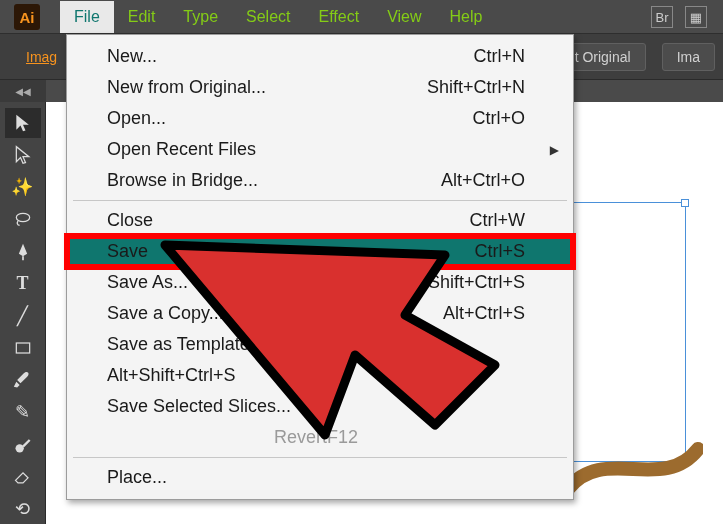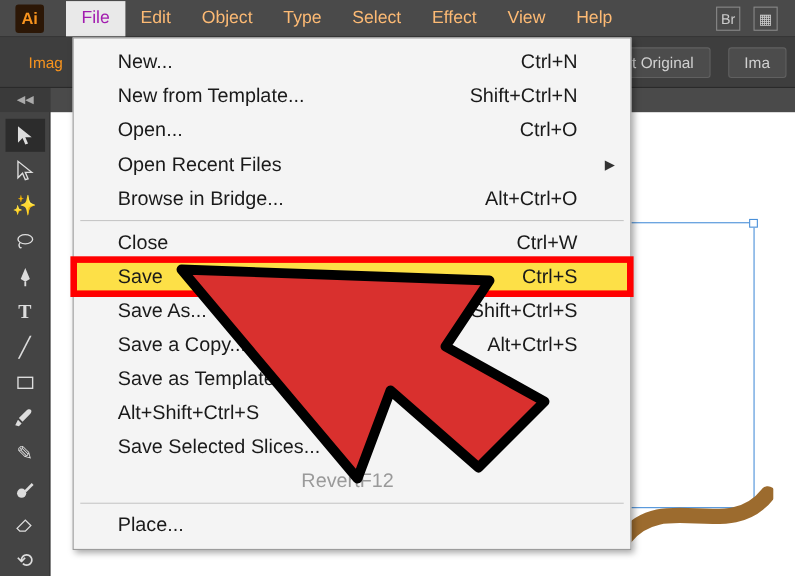--- a/index.html
+++ b/index.html
@@ -1,29 +1,29 @@
 <!DOCTYPE html>
 <html><head>
 <meta charset="utf-8">
 <style>
 * { margin: 0; padding: 0; box-sizing: border-box; font-family: "Segoe UI", Tahoma, sans-serif; }
 body { width: 723px; height: 524px; background: #4a4a4a; overflow: hidden; position: relative; }
 
 
 .menubar { height: 34px; background: #4a4a4a; display: flex; align-items: center; padding-left: 60px; border-bottom: 1px solid #2e2e2e; }
-.menubar .item { color: #fdba74; padding: 7px 14px; font-size: 16px; cursor: default; }
-.menubar .item.active { background: #e9e9e9; color: #a21caf; }
+.menubar .item { color: #84cc16; padding: 7px 14px; font-size: 16px; cursor: default; }
+.menubar .item.active { background: #e9e9e9; color: #0f766e; }
 .menubar .logo { position: absolute; left: 14px; top: 4px; width: 26px; height: 26px; background: #2c1706; display: flex; align-items: center; justify-content: center; color: #f7931e; font-weight: bold; font-size: 15px; border-radius: 3px; }
 .menubar .right-icons { position: absolute; right: 16px; top: 6px; display: flex; gap: 12px; }
 .menubar .right-icons .ico { width: 22px; height: 22px; border: 1px solid #888; display:flex; align-items:center; justify-content:center; font-size:13px; color:#ccc; }
 
 
 .control-bar { height: 46px; background: #3e3e3e; display: flex; align-items: center; padding-left: 12px; border-bottom: 1px solid #2a2a2a; }
 .control-bar .btn { background: #4c4c4c; color: #d0d0d0; border: 1px solid #606060; padding: 5px 14px; font-size: 14px; border-radius: 3px; margin-right: 8px; }
-.control-bar .btn.orange { color: #f7931e; border: none; background: transparent; font-weight: 500; }
+.control-bar .btn.orange { color: #f7931e; border: none; background: transparent; font-weight: 500; text-decoration: underline; }
 .control-bar .right { position:absolute; right:0; display:flex; gap:8px; }
 
 
 .collapse-strip { position:absolute; left:0; top:80px; width:46px; height:22px; background:#3a3a3a; display:flex; align-items:center; justify-content:center; color:#aaa; font-size:10px; }
 
 
 .toolpanel { position: absolute; left: 0; top: 102px; width: 46px; background: #444; height: 422px; display: flex; flex-direction: column; align-items: center; padding-top: 6px; gap: 2px; border-right:1px solid #2a2a2a;}
 .toolpanel .tool { width: 36px; height: 32px; display: flex; align-items: center; justify-content: center; color: #ddd; font-size: 18px; }
 .toolpanel .tool svg { width:20px; height:20px; }
 .toolpanel .tool.sel { background:#2c2c2c; }
@@ -33,35 +33,34 @@
 .bbox { position:absolute; left:80px; top:100px; width:560px; height:260px; border:1px solid #4a90d9; }
 .bbox .handle { position:absolute; width:8px; height:8px; background:#fff; border:1px solid #4a90d9; }
 .h-tl{top:-4px;left:-4px}.h-tr{top:-4px;right:-4px}.h-bl{bottom:-4px;left:-4px}.h-br{bottom:-4px;right:-4px}
 
 
 .dropdown { position: absolute; left: 66px; top: 34px; width: 508px; background: #f4f4f4; border: 1px solid #9c9c9c; box-shadow: 2px 3px 6px rgba(0,0,0,.35); padding: 6px 0; }
 .dropdown .row { display: flex; justify-content: space-between; align-items: center; padding: 5px 48px 5px 40px; font-size: 18px; color: #1a1a1a; position: relative; }
 .dropdown .row.disabled { color: #9a9a9a; justify-content: center; }
 .dropdown .row .arrow { position:absolute; right:14px; font-size:12px; color:#333; }
 .dropdown .sep { height: 1px; background: #c7c7c7; margin: 4px 6px; }
-.dropdown .row.highlight { outline: 6px solid #ff0000; outline-offset: -3px; background:#fde047; }
+.dropdown .row.highlight { outline: 6px solid #ff0000; outline-offset: -3px; background:#0f766e; }
 
 
 .big-arrow { position: absolute; left: 145px; top: 225px; pointer-events: none; z-index: 50; }
 
 .canvas-stroke { position:absolute; right:20px; bottom:20px; width:140px; height:70px; }
 </style>
 </head>
 <body>
 
 <div class="menubar">
   <div class="logo">Ai</div>
   <div class="item active">File</div>
   <div class="item">Edit</div>
-  <div class="item">Object</div>
   <div class="item">Type</div>
   <div class="item">Select</div>
   <div class="item">Effect</div>
   <div class="item">View</div>
   <div class="item">Help</div>
   <div class="right-icons">
     <div class="ico">Br</div>
     <div class="ico">▦</div>
   </div>
 </div>
@@ -137,21 +136,21 @@
       <path d="M5 55 C40 10, 100 60, 135 15" stroke="#9c6b2e" stroke-width="14" fill="none" stroke-linecap="round"></path>
     </svg>
 </div>
 
 <div class="dropdown">
   <div class="row">
       <span>New...</span>
       <span>Ctrl+N</span>
     </div>
   <div class="row">
-      <span>New from Template...</span>
+      <span>New from Original...</span>
       <span>Shift+Ctrl+N</span>
     </div>
   <div class="row">
       <span>Open...</span>
       <span>Ctrl+O</span>
     </div>
   <div class="row">
       <span>Open Recent Files</span>
       <span class="arrow">▶</span>
     </div>

